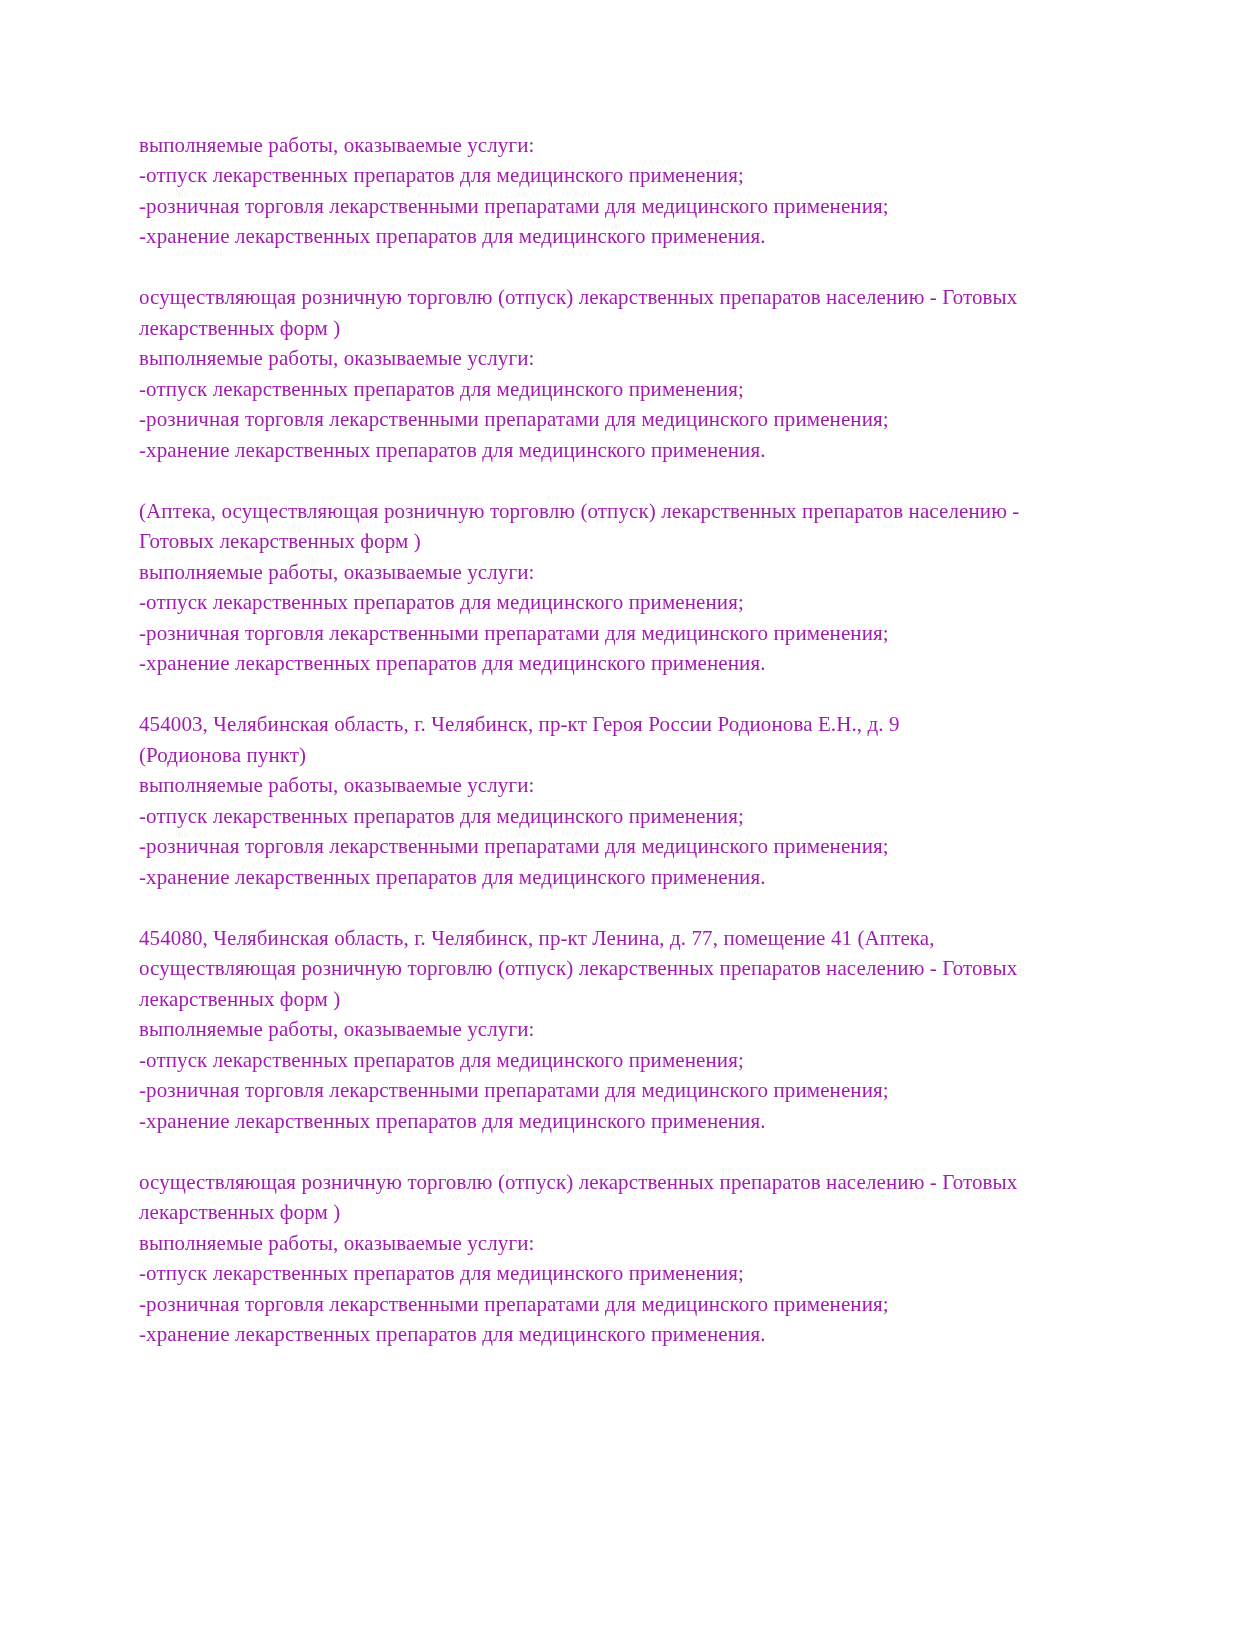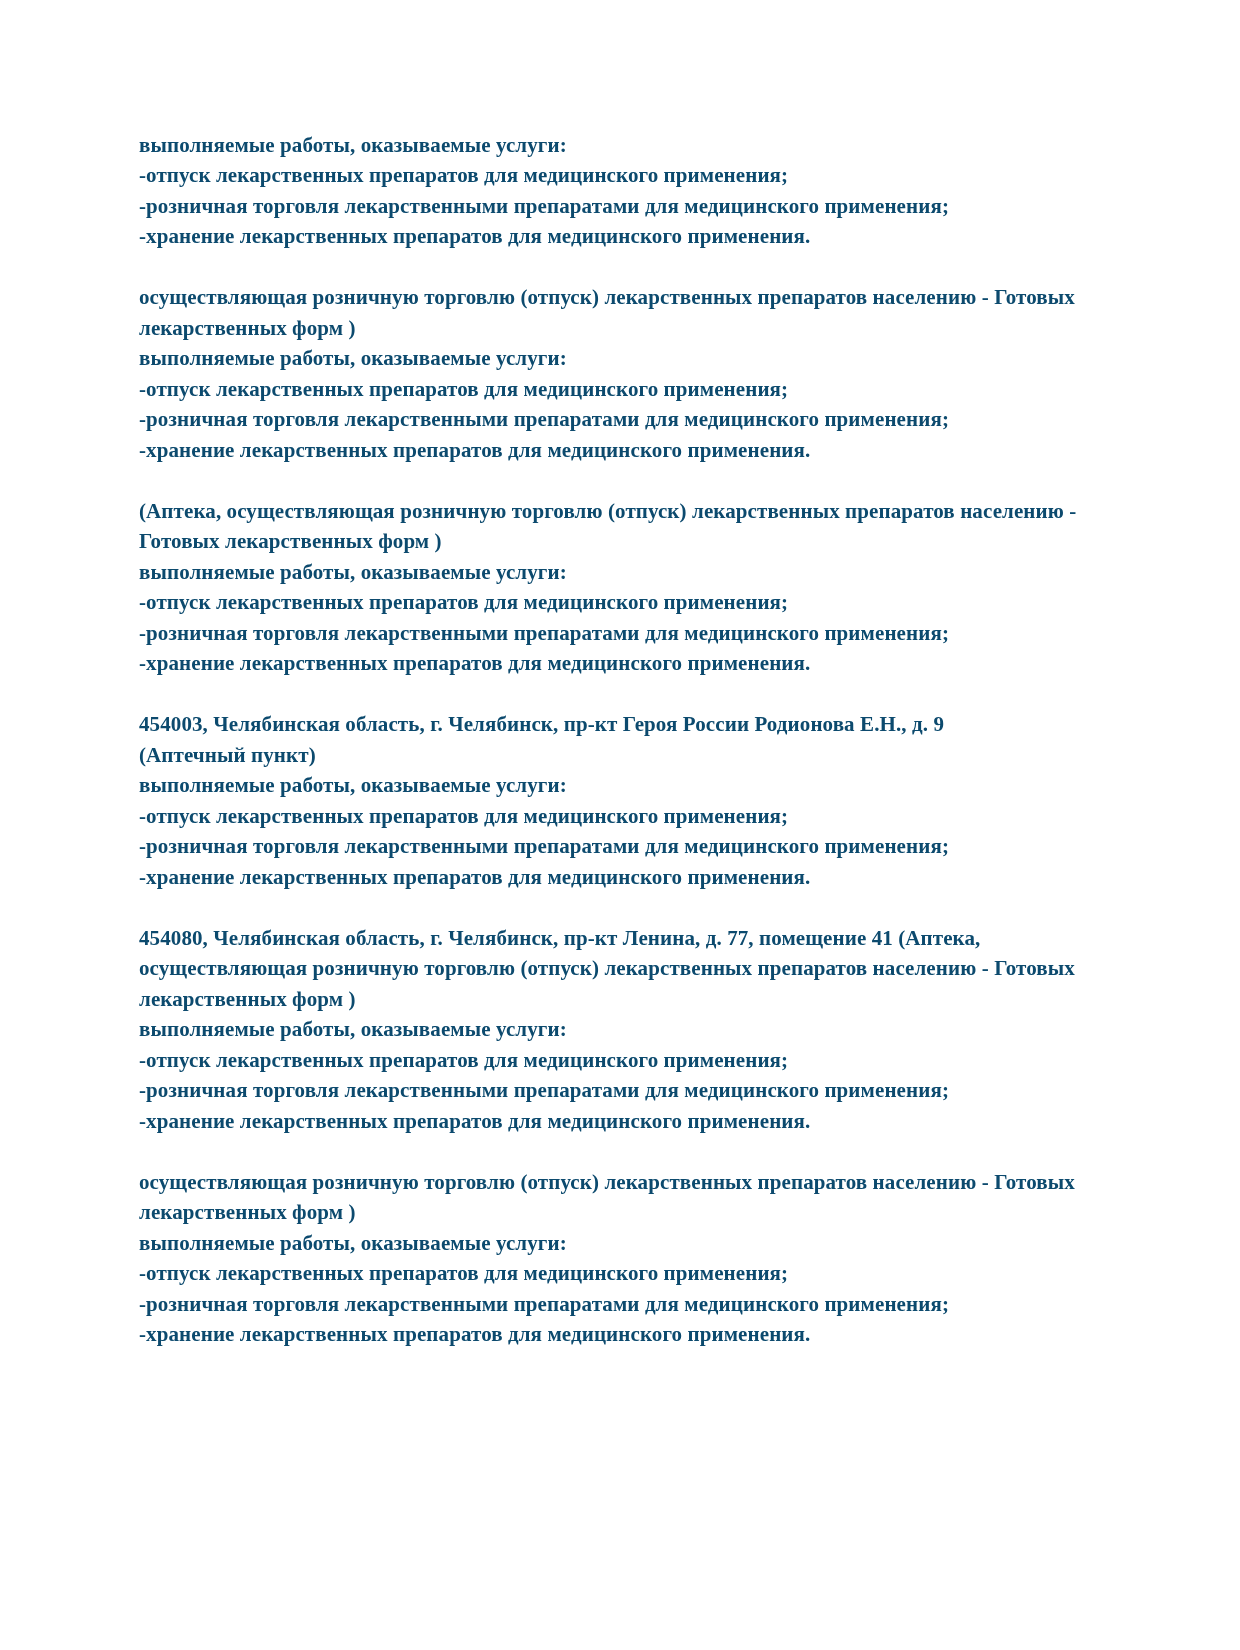--- a/index.html
+++ b/index.html
@@ -12,25 +12,25 @@
     width: 1240px;
     height: 1650px;
     background: #ffffff;
     overflow: hidden;
   }
   .content {
     position: absolute;
     left: 139px;
     top: 99px;
     width: 1000px;
-    color: #0c4a6e;
+    color: #a21caf;
     font-family: "Liberation Serif", "DejaVu Serif", serif;
     font-size: 21px;
     line-height: 30.5px;
-    font-weight: 700;
+    font-weight: 400;
     letter-spacing: 0.1px;
   }
   .block {
     margin: 0 0 30.5px 0;
   }
   .block:last-child {
     margin-bottom: 0;
   }
   .line {
     white-space: nowrap;
@@ -66,21 +66,21 @@
       <div class="line">Готовых лекарственных форм )</div>
       <div class="line">выполняемые работы, оказываемые услуги:</div>
       <div class="line">-отпуск лекарственных препаратов для медицинского применения;</div>
       <div class="line">-розничная торговля лекарственными препаратами для медицинского применения;</div>
       <div class="line">-хранение лекарственных препаратов для медицинского применения.</div>
     <p></p>
 
     <p class="block">
       </p>
       <div class="line">454003, Челябинская область, г. Челябинск, пр-кт Героя России Родионова Е.Н., д. 9</div>
-      <div class="line">(Аптечный пункт)</div>
+      <div class="line">(Родионова пункт)</div>
       <div class="line">выполняемые работы, оказываемые услуги:</div>
       <div class="line">-отпуск лекарственных препаратов для медицинского применения;</div>
       <div class="line">-розничная торговля лекарственными препаратами для медицинского применения;</div>
       <div class="line">-хранение лекарственных препаратов для медицинского применения.</div>
     <p></p>
 
     <p class="block">
       </p>
       <div class="line">454080, Челябинская область, г. Челябинск, пр-кт Ленина, д. 77, помещение 41 (Аптека,</div>
       <div class="line">осуществляющая розничную торговлю (отпуск) лекарственных препаратов населению - Готовых</div>

